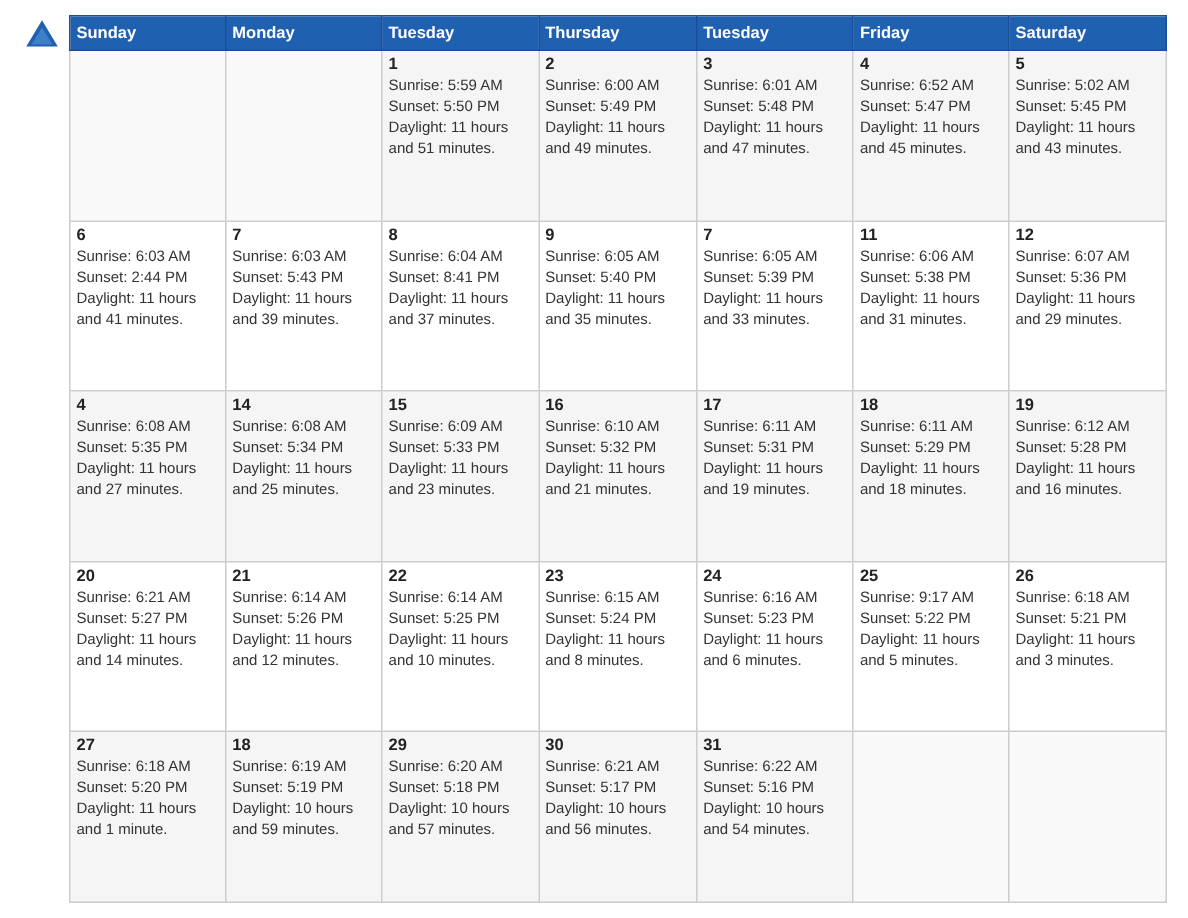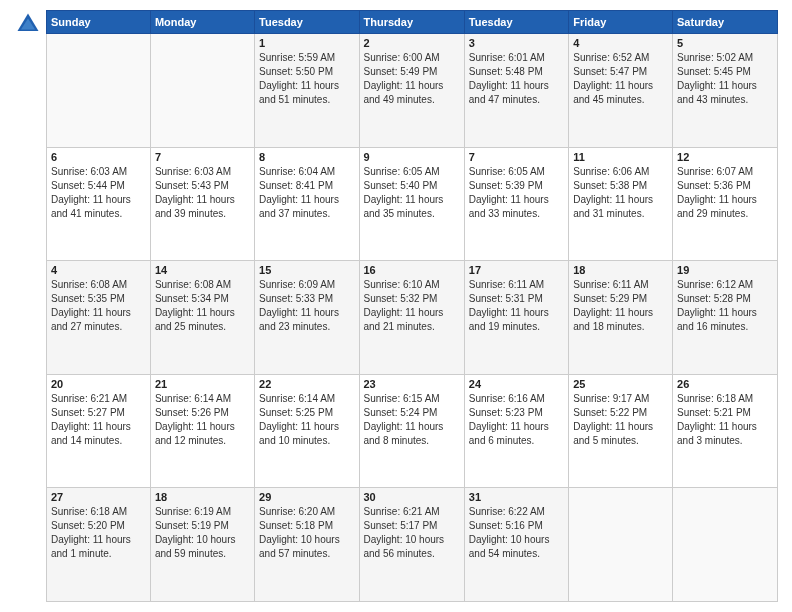--- a/index.html
+++ b/index.html
@@ -162,21 +162,21 @@
             <span class="day-num">5</span>
             <div class="cell-content">Sunrise: 5:02 AM
 Sunset: 5:45 PM
 Daylight: 11 hours and 43 minutes.</div>
           </td>
         </tr>
         <tr>
           <td>
             <span class="day-num">6</span>
             <div class="cell-content">Sunrise: 6:03 AM
-Sunset: 5:44 PM
+Sunset: 2:44 PM
 Daylight: 11 hours and 41 minutes.</div>
           </td>
           <td>
             <span class="day-num">7</span>
             <div class="cell-content">Sunrise: 6:03 AM
 Sunset: 5:43 PM
 Daylight: 11 hours and 39 minutes.</div>
           </td>
           <td>
             <span class="day-num">8</span>

